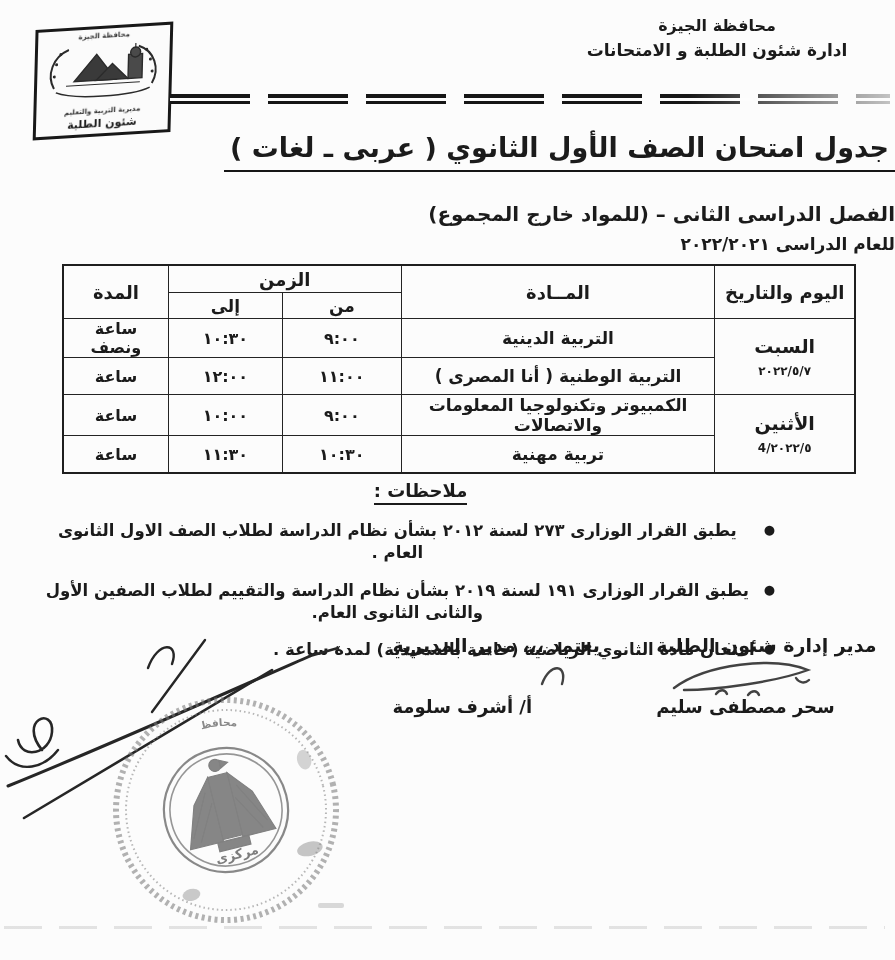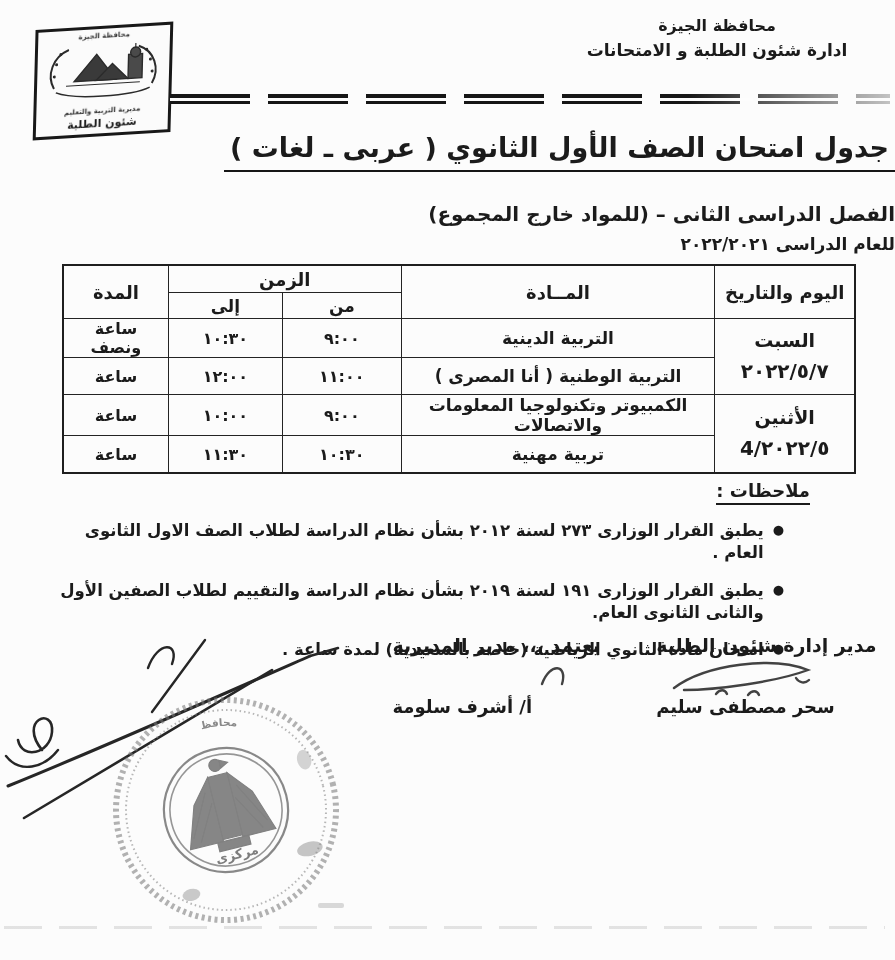--- a/index.html
+++ b/index.html
@@ -58,25 +58,25 @@
   table.exam th,table.exam td{
     border:1.6px solid #242424;text-align:center;vertical-align:middle;
     font-weight:700;padding:0 4px;
   }
   th.h-top{height:26px;font-size:18px;}
   th.h-sub{height:25px;font-size:17px;}
   td.cell{height:36px;font-size:17px;}
   td.time-cell{font-size:16px;letter-spacing:1px;}
   td.dur-cell{font-size:16px;}
   td.day-cell{font-size:19px;line-height:1.55;}
-  td.day-cell .date{font-size:20px;letter-spacing:1px;}
+  td.day-cell .date{font-size:12px;letter-spacing:1px;}
   col.c-day{width:17.7%;} col.c-sub{width:39.6%;}
   col.c-from{width:15%;} col.c-to{width:14.4%;} col.c-dur{width:13.3%;}
   
-  .notes{position:absolute;top:480px;right:53px;left:40px;}
+  .notes{position:absolute;top:480px;right:62px;left:40px;text-align:center;}
   .notes-heading{
     display:inline-block;font-size:18px;font-weight:700;
     border-bottom:2px solid #1b1b1b;padding-bottom:2px;margin-right:32px;
   }
   .note-item{
     display:flex;align-items:flex-start;gap:9px;
     margin-top:15px;margin-right:58px;
     font-size:16.5px;font-weight:700;line-height:1.35;
   }
   .note-item .bullet{font-size:13px;line-height:1.6;}

